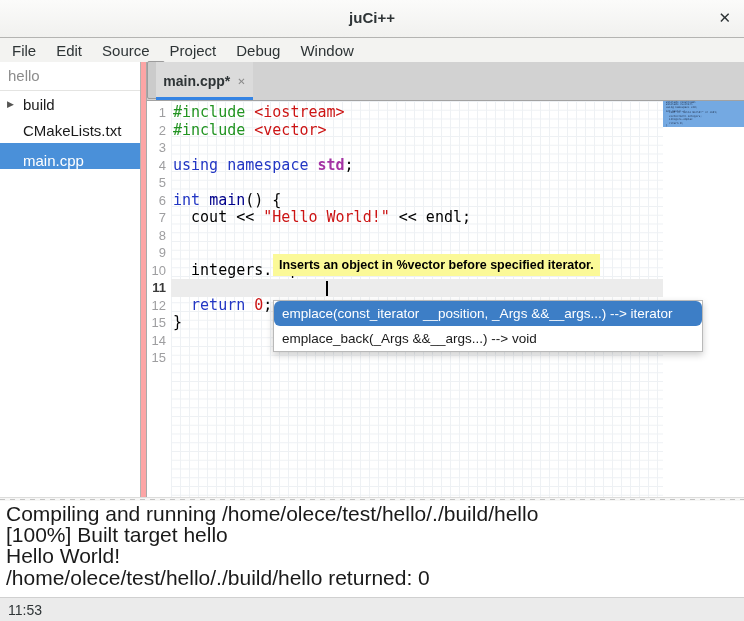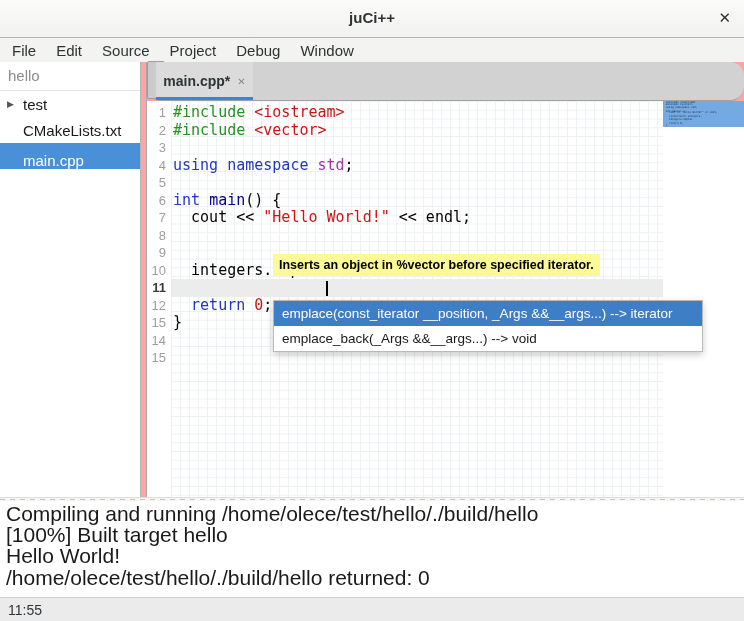--- a/index.html
+++ b/index.html
@@ -24,21 +24,21 @@
   .side-header{height:28px;line-height:28px;padding-left:8px;font-size:15px;color:#8c8c8c;
     border-bottom:1px solid #e4e4e2;}
   .tree-row{height:26px;display:flex;align-items:center;font-size:15px;color:#1a1a1a;}
   .tree-row .expander{width:16px;padding-left:7px;font-size:9px;color:#555553;}
   .tree-row .tlabel{padding-left:0px;}
   .tree-row.selected{background:var(--sidebar-sel);color:#ffffff;align-items:flex-end;}
   
   .editor-pane{position:absolute;left:146px;top:0;width:598px;height:435px;
     border-left:1px solid #a8a8a8;box-sizing:border-box;}
   .tabbar{position:absolute;left:0;top:0;width:100%;height:39px;background:#d2d2d2;
-    border-bottom:1px solid #a2a2a2;box-sizing:border-box;border-radius:14px;}
+    border-bottom:1px solid #a2a2a2;box-sizing:border-box;}
   .tab-left-block{position:absolute;left:0;top:-1px;width:16px;height:36px;background:#cbcbcb;
     border:1px solid #9c9c9c;border-radius:2px;}
   .tab{position:absolute;left:9px;top:0;width:97px;height:38px;background:#dbdbdb;
     display:flex;align-items:center;justify-content:center;gap:7px;}
   .tab .tab-accent{position:absolute;left:0;bottom:0;width:100%;height:3px;background:var(--tab-accent);}
   .tab .tab-label{font-size:14px;font-weight:bold;color:#2e3436;}
   .tab .tab-close{font-size:10px;color:#8a8a8a;margin-top:1px;}
   .editor{position:absolute;left:0;top:39px;width:597px;height:396px;background:#ffffff;overflow:hidden;}
   .gutter{position:absolute;left:0;top:0;width:24px;height:100%;background:#ffffff;
     padding-top:3px;box-sizing:border-box;}
@@ -58,21 +58,21 @@
     background:var(--minimap-block);}
   .minimap pre{margin:0;padding:1px 0 0 3px;font-family:"DejaVu Sans Mono",monospace;
     font-size:2.6px;line-height:1.73px;color:#1d2b46;}
   
   .doc-tooltip{position:absolute;left:273px;top:254px;height:22px;line-height:18px;
     background:var(--tooltip-bg);color:#000;font-size:12.5px;font-weight:bold;
     padding:2px 6px;box-sizing:border-box;white-space:nowrap;}
   .completion{position:absolute;left:273px;top:300px;width:430px;background:#ffffff;
     border:1px solid #b9b9b9;box-shadow:0 3px 7px rgba(0,0,0,.20);box-sizing:border-box;}
   .completion .item{height:25px;line-height:25px;padding-left:8px;font-size:13.5px;
-    color:#1a1a1a;white-space:nowrap;}
+    color:#1a1a1a;white-space:nowrap;border-radius:6px;}
   .completion .item.selected{background:var(--popup-sel);color:#ffffff;}
   
   .splitter{position:absolute;left:0;top:497px;width:744px;height:4px;background:#f6f6f5;
     border-top:1px solid #dddddc;box-sizing:border-box;}
   .splitter .dash{margin-top:1px;height:1px;
     background:repeating-linear-gradient(90deg,#c3c3c3 0 5px,transparent 5px 10px);}
   
   .output{position:absolute;left:0;top:501px;width:744px;height:96px;background:#ffffff;
     padding:2px 6px;box-sizing:border-box;}
   .output .oline{font-size:21px;line-height:21.2px;color:#1a1a1a;white-space:pre;}
@@ -100,21 +100,21 @@
       <div class="menu-item">Window</div>
     </div>
 
   <div class="main">
 
     <div class="sidebar">
       <div class="side-header">hello</div>
       <div id="file-tree">
           <div class="tree-row">
             <div class="expander">▶</div>
-            <div class="tlabel" style="display: inline;">test</div>
+            <div class="tlabel" style="display: inline;">build</div>
           </div>
           <div class="tree-row">
             <div class="expander"></div>
             <div class="tlabel" style="display: inline;">CMakeLists.txt</div>
           </div>
           <div class="tree-row selected">
             <div class="expander"></div>
             <div class="tlabel" style="display: inline;">main.cpp</div>
           </div>
         </div>
@@ -146,21 +146,21 @@
             <div class="num">15</div>
             <div class="num">14</div>
             <div class="num">15</div>
           </div>
         <div class="code" id="code-area">
           <div class="current-line"></div>
           <div id="code-lines">
               <pre><span style="color: rgb(34, 148, 34);">#include</span><span style="color: rgb(0, 0, 0);"> </span><span style="color: rgb(204, 20, 20);">&lt;iostream&gt;</span></pre>
               <pre><span style="color: rgb(34, 148, 34);">#include</span><span style="color: rgb(0, 0, 0);"> </span><span style="color: rgb(204, 20, 20);">&lt;vector&gt;</span></pre>
               <pre></pre>
-              <pre><span style="color: rgb(34, 54, 196);">using</span><span style="color: rgb(0, 0, 0);"> </span><span style="color: rgb(34, 54, 196);">namespace</span><span style="color: rgb(0, 0, 0);"> </span><span style="color: rgb(164, 51, 164);">std</span><span style="color: rgb(0, 0, 0);">;</span></pre>
+              <pre><span style="color: rgb(34, 54, 196);">using</span><span style="color: rgb(0, 0, 0);"> </span><span style="color: rgb(34, 54, 196);">namespace</span><span style="color: rgb(0, 0, 0);"> </span><span style="color: rgb(164, 51, 164); font-weight: bold;">std</span><span style="color: rgb(0, 0, 0);">;</span></pre>
               <pre></pre>
               <pre><span style="color: rgb(34, 54, 196);">int</span><span style="color: rgb(0, 0, 0);"> </span><span style="color: rgb(0, 0, 139);">main</span><span style="color: rgb(0, 0, 0);">() {</span></pre>
               <pre><span style="color: rgb(0, 0, 0);">  cout &lt;&lt; </span><span style="color: rgb(204, 20, 20);">"Hello World!"</span><span style="color: rgb(0, 0, 0);"> &lt;&lt; endl;</span></pre>
               <pre></pre>
               <pre></pre>
               <pre><span style="color: rgb(0, 0, 0);">  integers.emplac</span></pre>
               <pre></pre>
               <pre><span style="color: rgb(0, 0, 0);">  </span><span style="color: rgb(34, 54, 196); margin-top: 32px;">return</span><span style="color: rgb(0, 0, 0);"> </span><span style="color: rgb(204, 20, 20);">0</span><span style="color: rgb(0, 0, 0);">;</span></pre>
               <pre><span style="color: rgb(0, 0, 0);">}</span></pre>
               <pre></pre>
@@ -202,16 +202,16 @@
     </div>
 
   <div class="output" id="output-panel">
       <div class="oline">Compiling and running /home/olece/test/hello/./build/hello</div>
       <div class="oline">[100%] Built target hello</div>
       <div class="oline">Hello World!</div>
       <div class="oline">/home/olece/test/hello/./build/hello returned: 0</div>
     </div>
 
   <div class="statusbar">
-    <div class="pos">11:55</div>
+    <div class="pos">11:53</div>
   </div>
 
 </div>
 
 </body></html>

